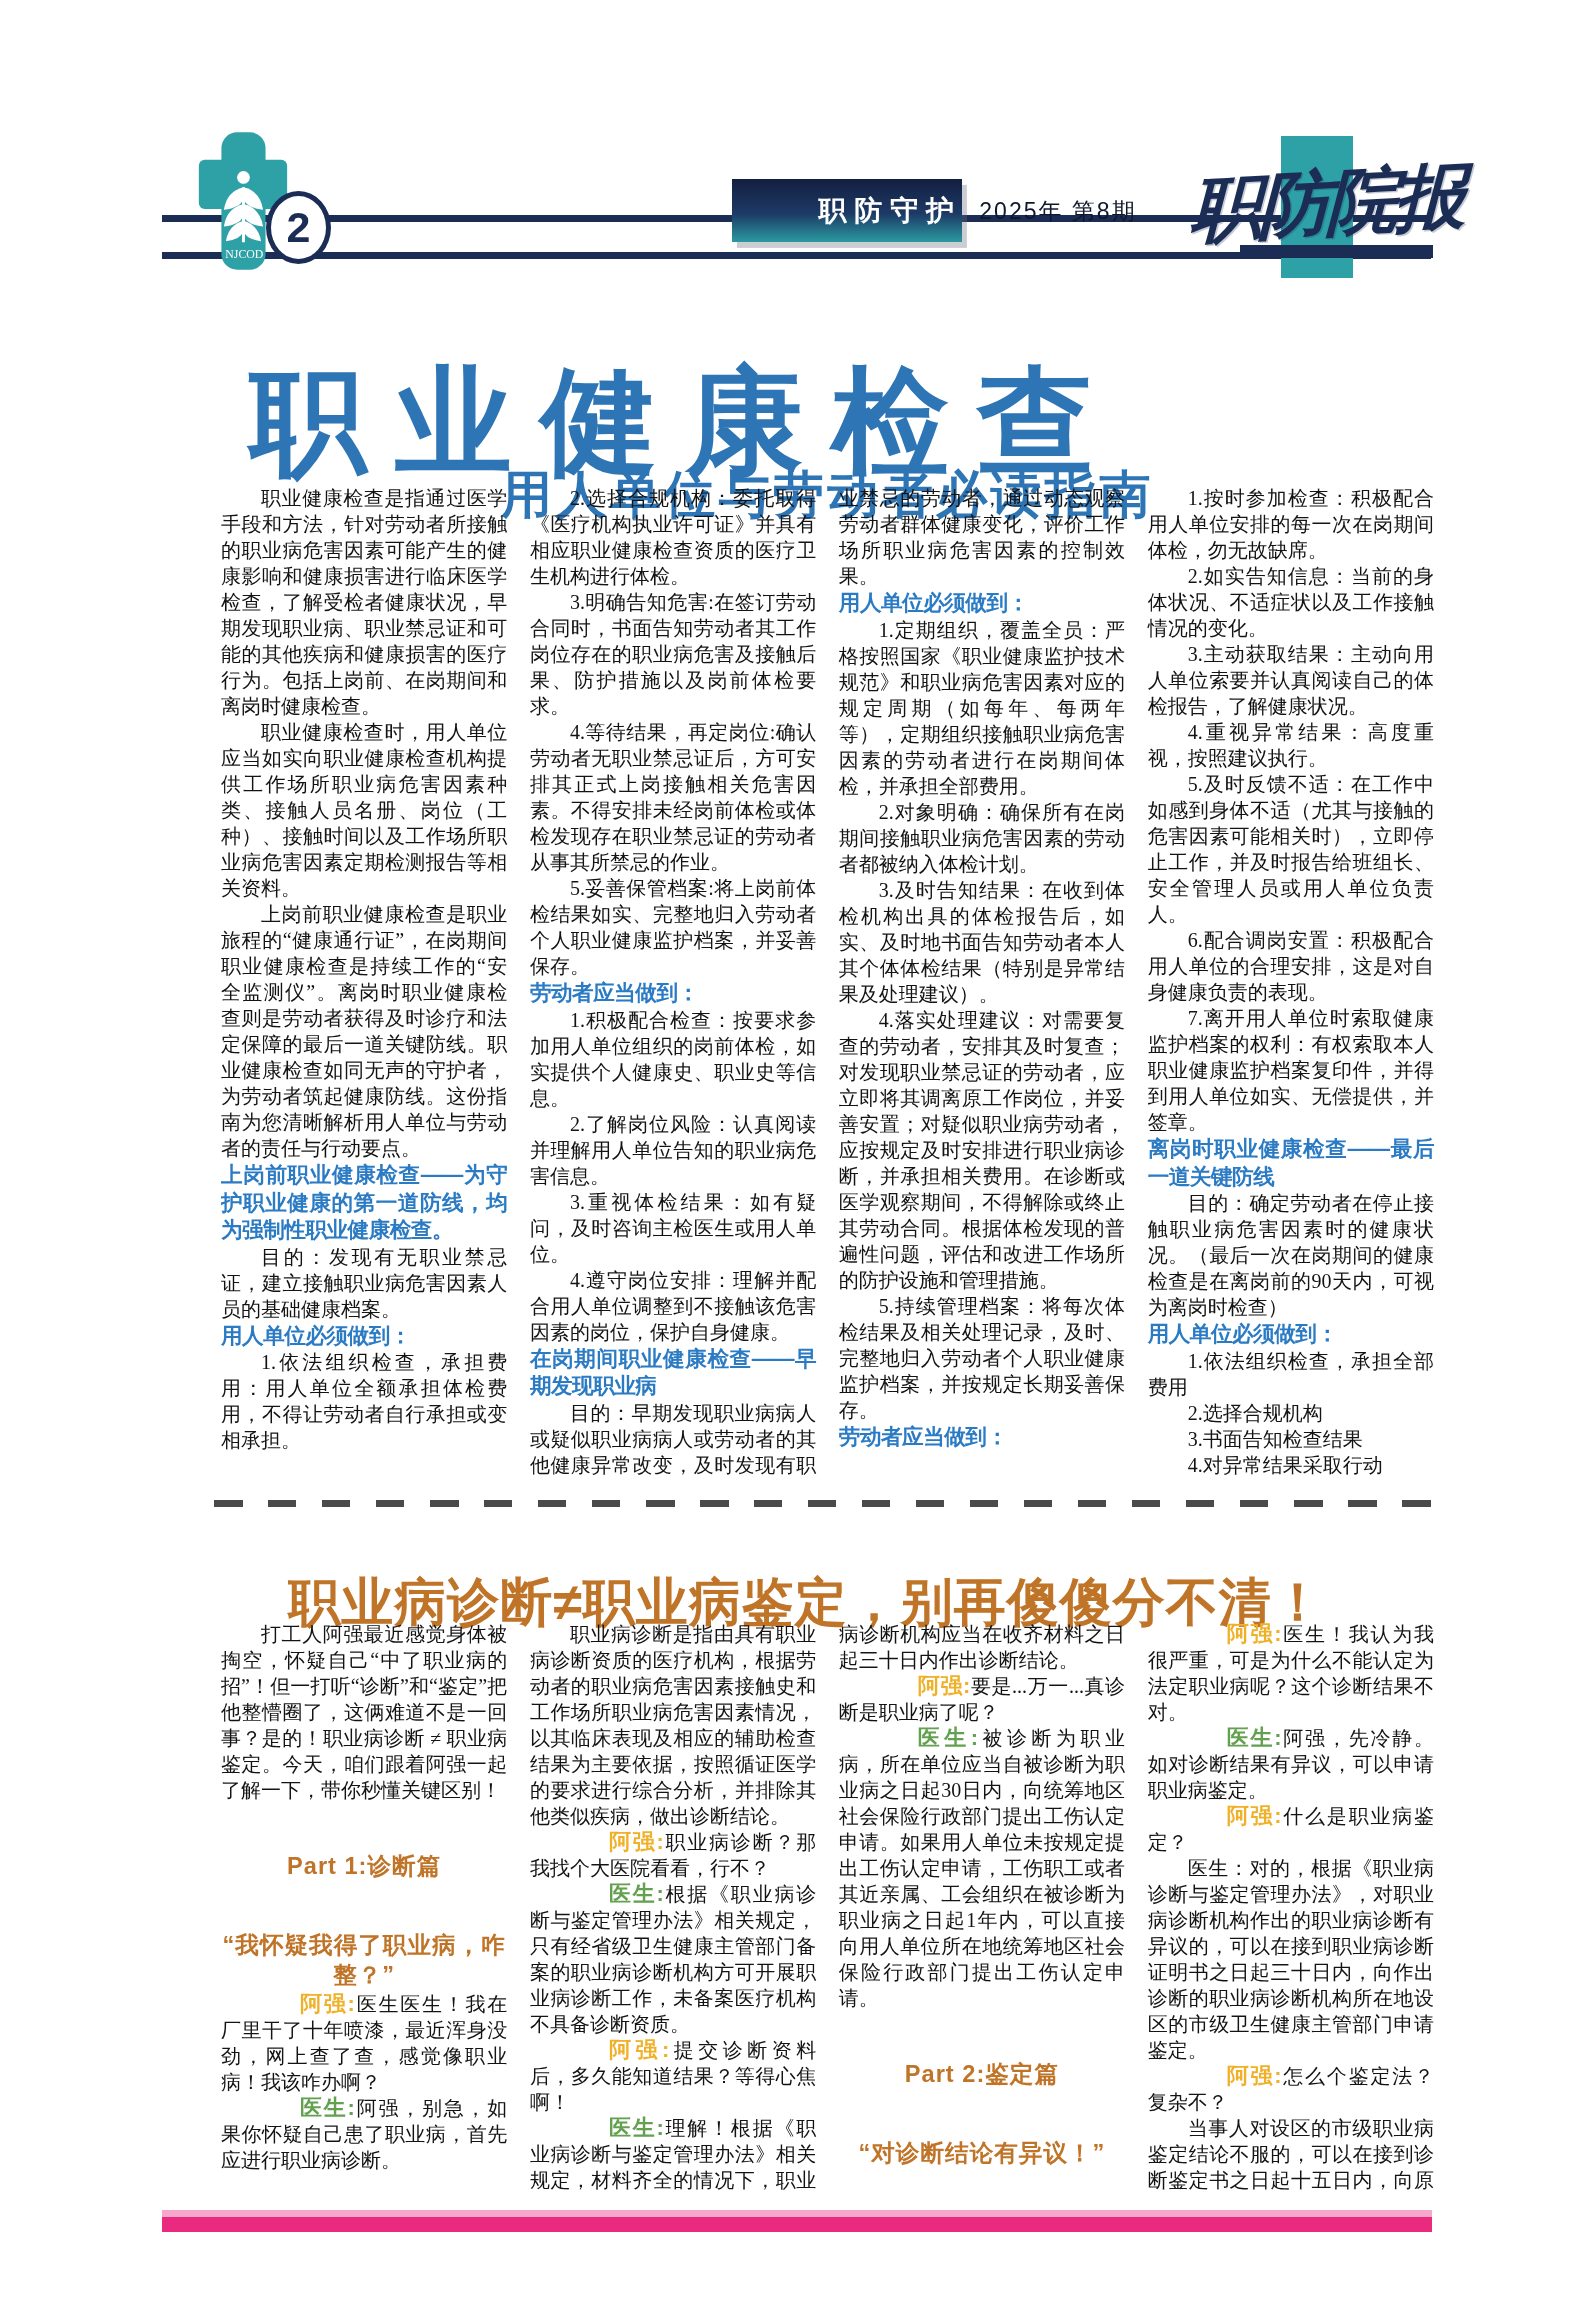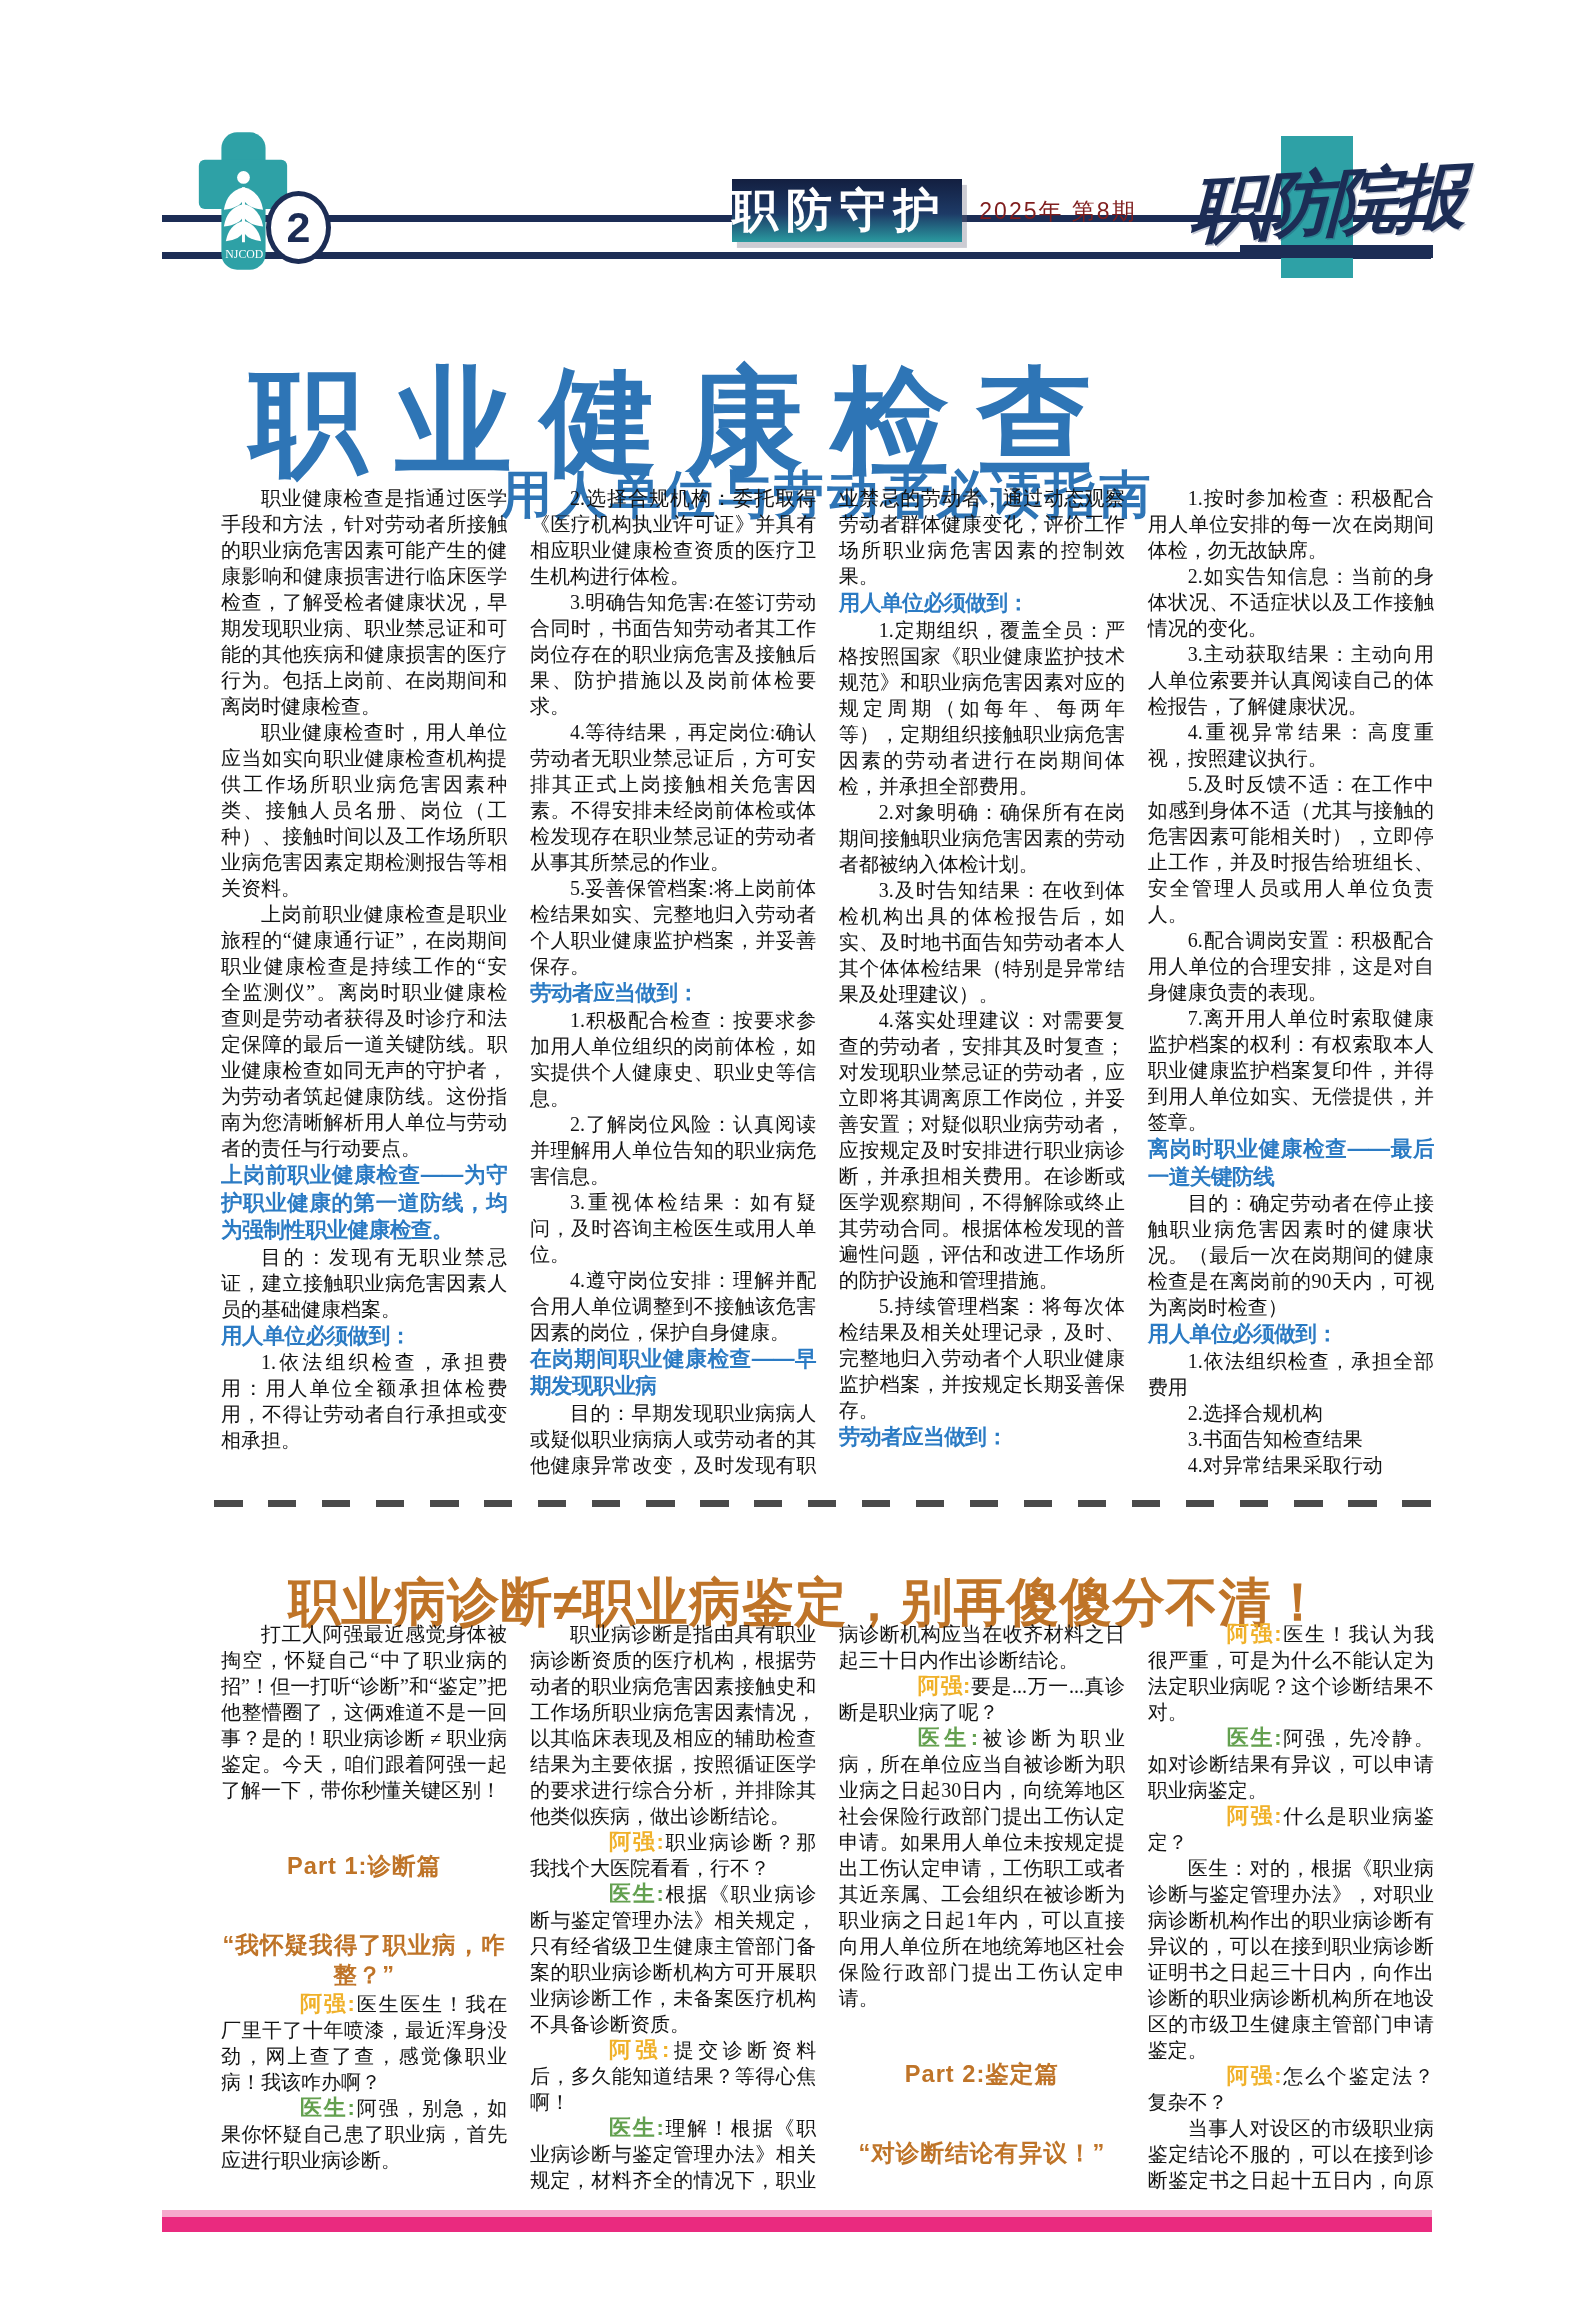--- a/index.html
+++ b/index.html
@@ -10,25 +10,25 @@
   .hline{position:absolute;background:var(--navy,#1C2D55);z-index:1;}
   .hline.top{left:162px;top:215px;width:1268px;height:7.4px;}
   .hline.bottom{left:162px;top:252px;width:1269px;height:7.4px;}
   .logo{position:absolute;left:191px;top:129px;width:103px;height:148px;z-index:3;}
   .page-circle{position:absolute;left:266px;top:191px;width:55px;height:63px;background:#fff;
         border:5.4px solid var(--navy,#1C2D55);border-radius:50%;z-index:4;
         display:flex;align-items:center;justify-content:center;
         font-family:"Liberation Sans","DejaVu Sans",sans-serif;font-weight:bold;font-size:43px;color:var(--navy,#1C2D55);}
   .banner{position:absolute;left:732px;top:179px;width:230px;height:63px;z-index:3;
         background:linear-gradient(180deg,#131f40 0%,#1d3a66 55%,#2a9aa0 100%);
-        color:#fff;display:flex;align-items:center;justify-content:flex-start;
-        font-family:"Liberation Sans","DejaVu Sans",sans-serif;font-weight:bold;font-size:46px;letter-spacing:7.9px;
+        color:#fff;display:flex;align-items:center;justify-content:flex-end;
+        font-family:"Liberation Sans","DejaVu Sans",sans-serif;font-weight:bold;font-size:28px;letter-spacing:7.9px;
         box-shadow:4.9px 5.9px 0 rgba(110,110,130,.35);}
   .issue{position:absolute;left:886px;top:196px;width:344px;z-index:3;text-align:center;
-        font-family:"Liberation Sans","DejaVu Sans",sans-serif;font-size:23px;color:#7f1d1d;letter-spacing:2px;}
+        font-family:"Liberation Sans","DejaVu Sans",sans-serif;font-size:23px;color:#0f172a;letter-spacing:2px;}
   .mast-teal{position:absolute;left:1281px;top:136px;width:72px;height:142px;background:var(--teal,#2EA1A6);z-index:1;}
   .mast-underline{position:absolute;left:1240px;top:245px;width:193px;height:12.8px;background:var(--navy,#1C2D55);z-index:2;}
   .mast-text{position:absolute;left:1190px;top:156px;width:256px;z-index:3;
         font-family:"Liberation Serif","DejaVu Serif",serif;font-weight:bold;font-style:italic;
         font-size:72px;color:var(--navy,#1C2D55);letter-spacing:-3.9px;transform:rotate(-3deg) skewX(-4deg);
         text-shadow:1.5px 1.5px 0 rgba(28,45,85,.25);white-space:nowrap;}
 
   
   .art1-title{position:absolute;left:221px;top:266px;width:1213px;text-align:left;
         font-family:"Liberation Sans","DejaVu Sans",sans-serif;font-weight:bold;font-size:117px;

